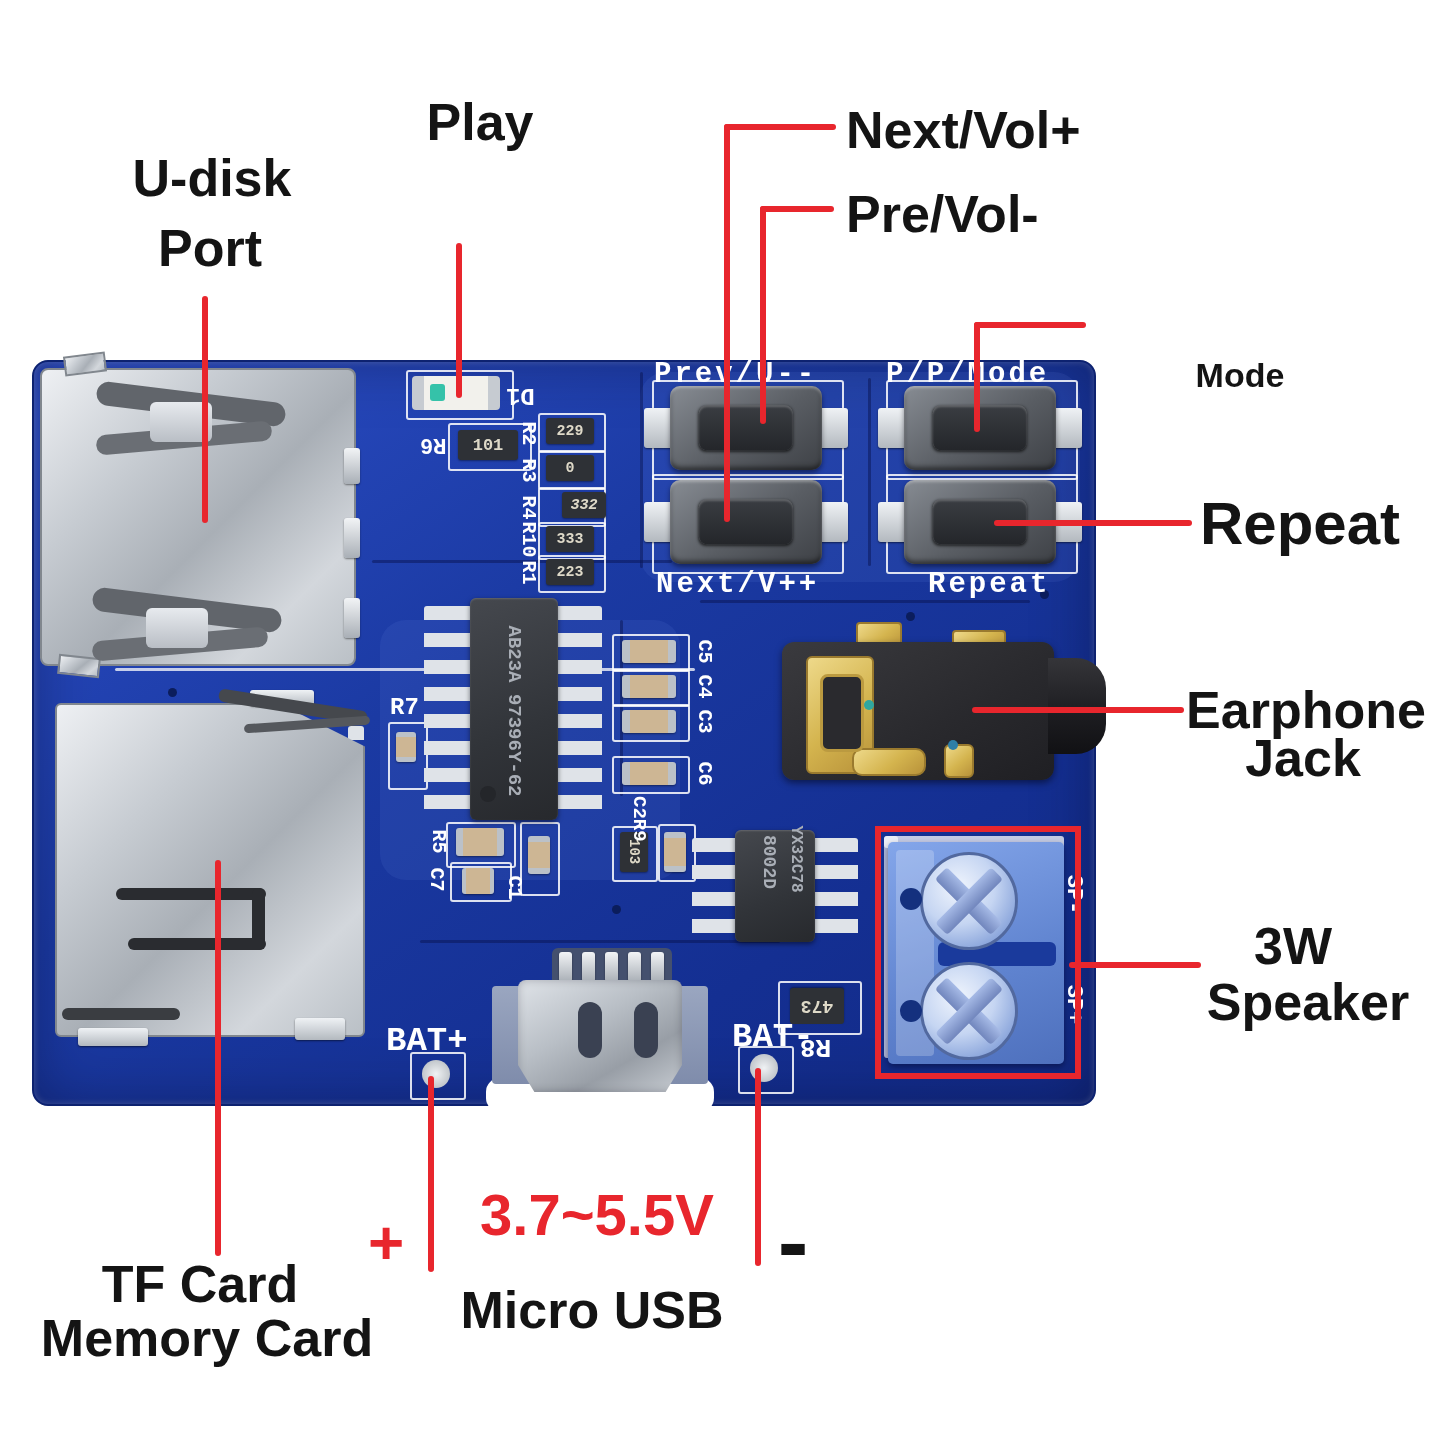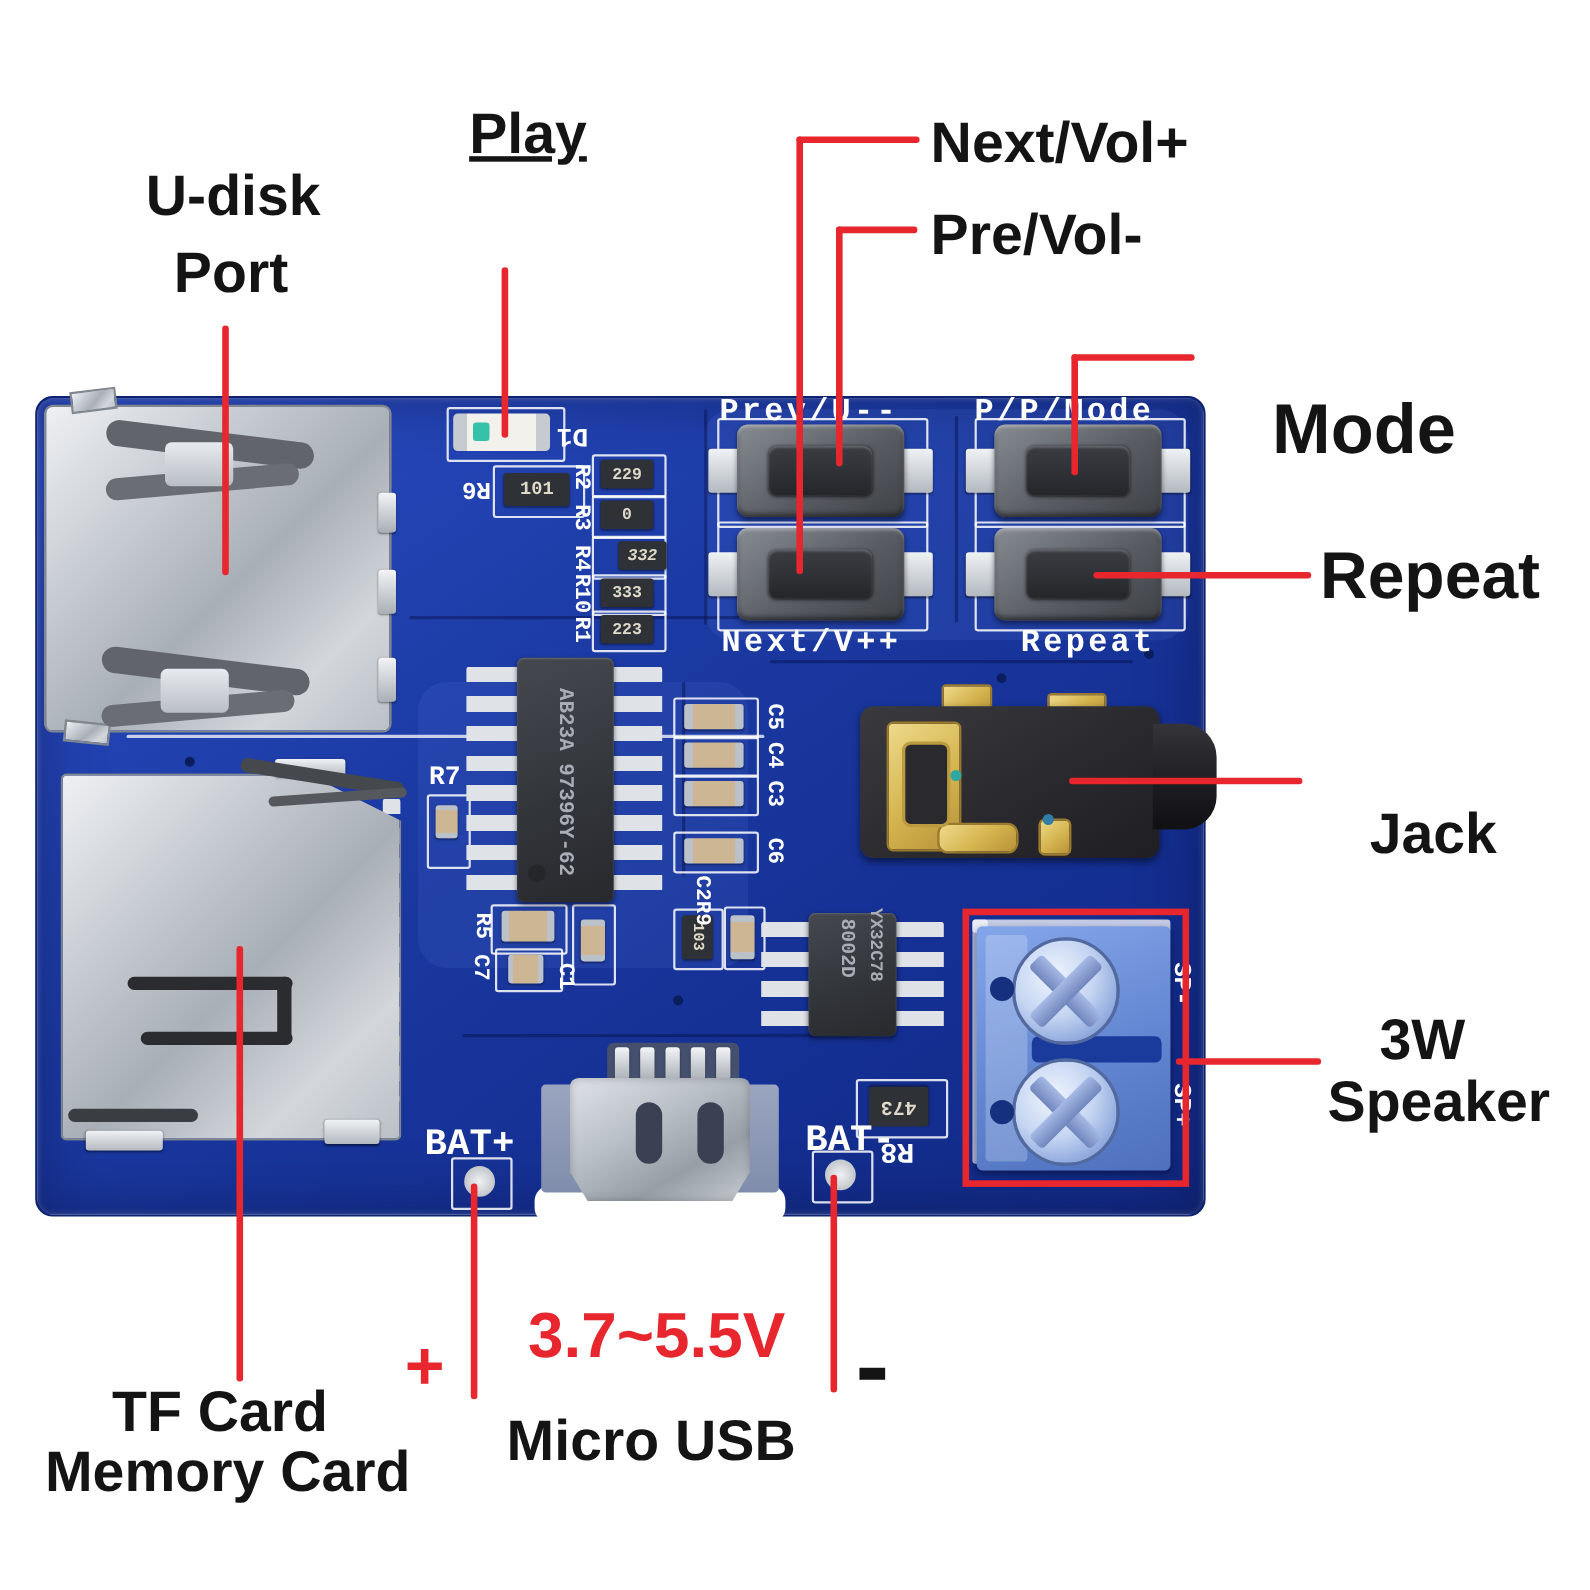--- a/index.html
+++ b/index.html
@@ -277,29 +277,30 @@
   <div class="rl" style="left:994px;top:520px;width:198px;height:6px;"></div>
   <div class="rl" style="left:972px;top:707px;width:212px;height:6px;"></div>
   <div class="rl" style="left:1069px;top:962px;width:132px;height:6px;"></div>
   <div class="rl" style="left:215px;top:860px;width:6px;height:396px;"></div>
   <div class="rl" style="left:428px;top:1076px;width:6px;height:196px;"></div>
   <div class="rl" style="left:755px;top:1068px;width:6px;height:198px;"></div>
 
   <div class="ann center" style="left:212px;top:152px;font-size:52px;">U-disk</div>
   <div class="ann center" style="left:210px;top:222px;font-size:52px;">Port</div>
 
-  <div class="ann center" style="left:480px;top:96px;font-size:52px;text-decoration:underline;">Play</div>
+  <div class="ann center" style="left:480px;top:96px;font-size:52px;">Play</div>
 
   <div class="ann" style="left:846px;top:104px;font-size:52px;">Next/Vol+</div>
   <div class="ann" style="left:846px;top:188px;font-size:52px;">Pre/Vol-</div>
 
-  <div class="ann center" style="left:1240px;top:358px;font-size:64px;text-align:center;">Mode</div>
+  <div class="ann center" style="left:1240px;top:358px;font-size:34px;text-align:center;">Mode</div>
 
   <div class="ann" style="left:1200px;top:494px;font-size:60px;">Repeat</div>
 
+  <div class="ann center" style="left:1306px;top:684px;font-size:52px;">Earphone</div>
   <div class="ann center" style="left:1303px;top:732px;font-size:52px;">Jack</div>
 
   <div class="ann center" style="left:1293px;top:920px;font-size:52px;">3W</div>
   <div class="ann center" style="left:1308px;top:976px;font-size:52px;">Speaker</div>
 
   <div class="ann center" style="left:200px;top:1258px;font-size:52px;">TF Card</div>
   <div class="ann center" style="left:207px;top:1312px;font-size:52px;">Memory Card</div>
 
   <div class="ann center red" style="left:386px;top:1212px;font-size:62px;">+</div>
   <div class="ann center red" style="left:597px;top:1186px;font-size:58px;">3.7~5.5V</div>

